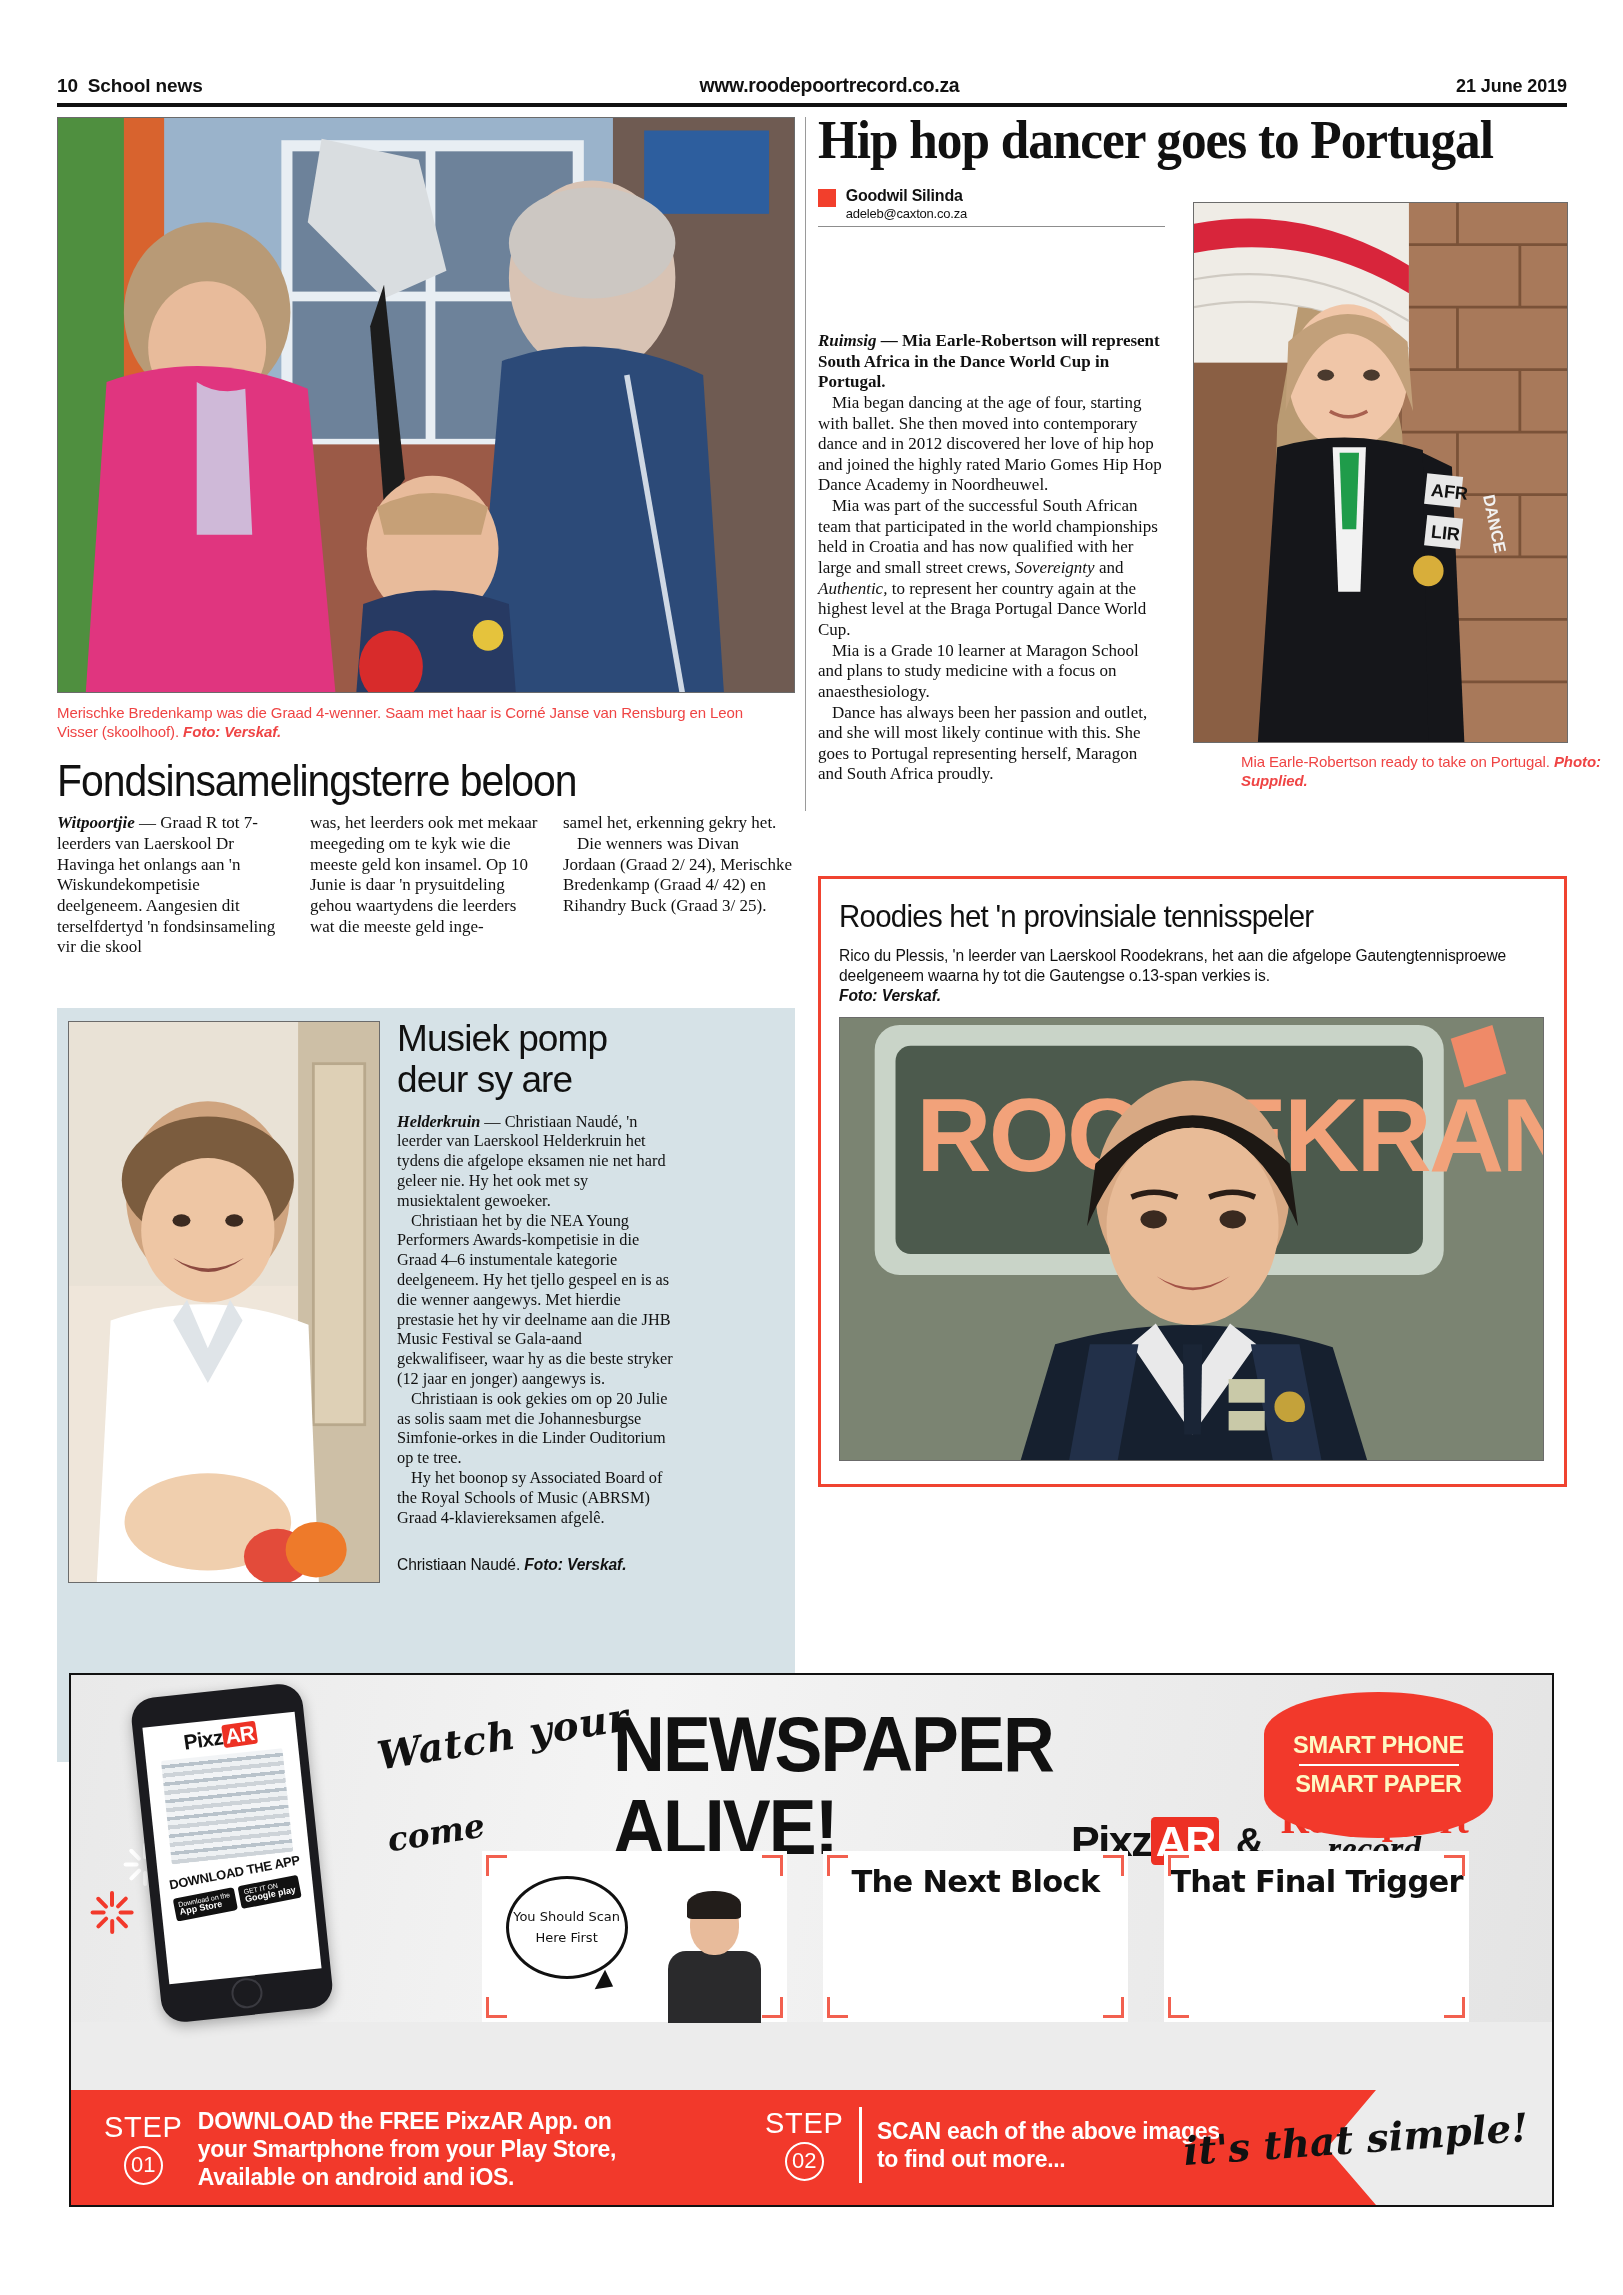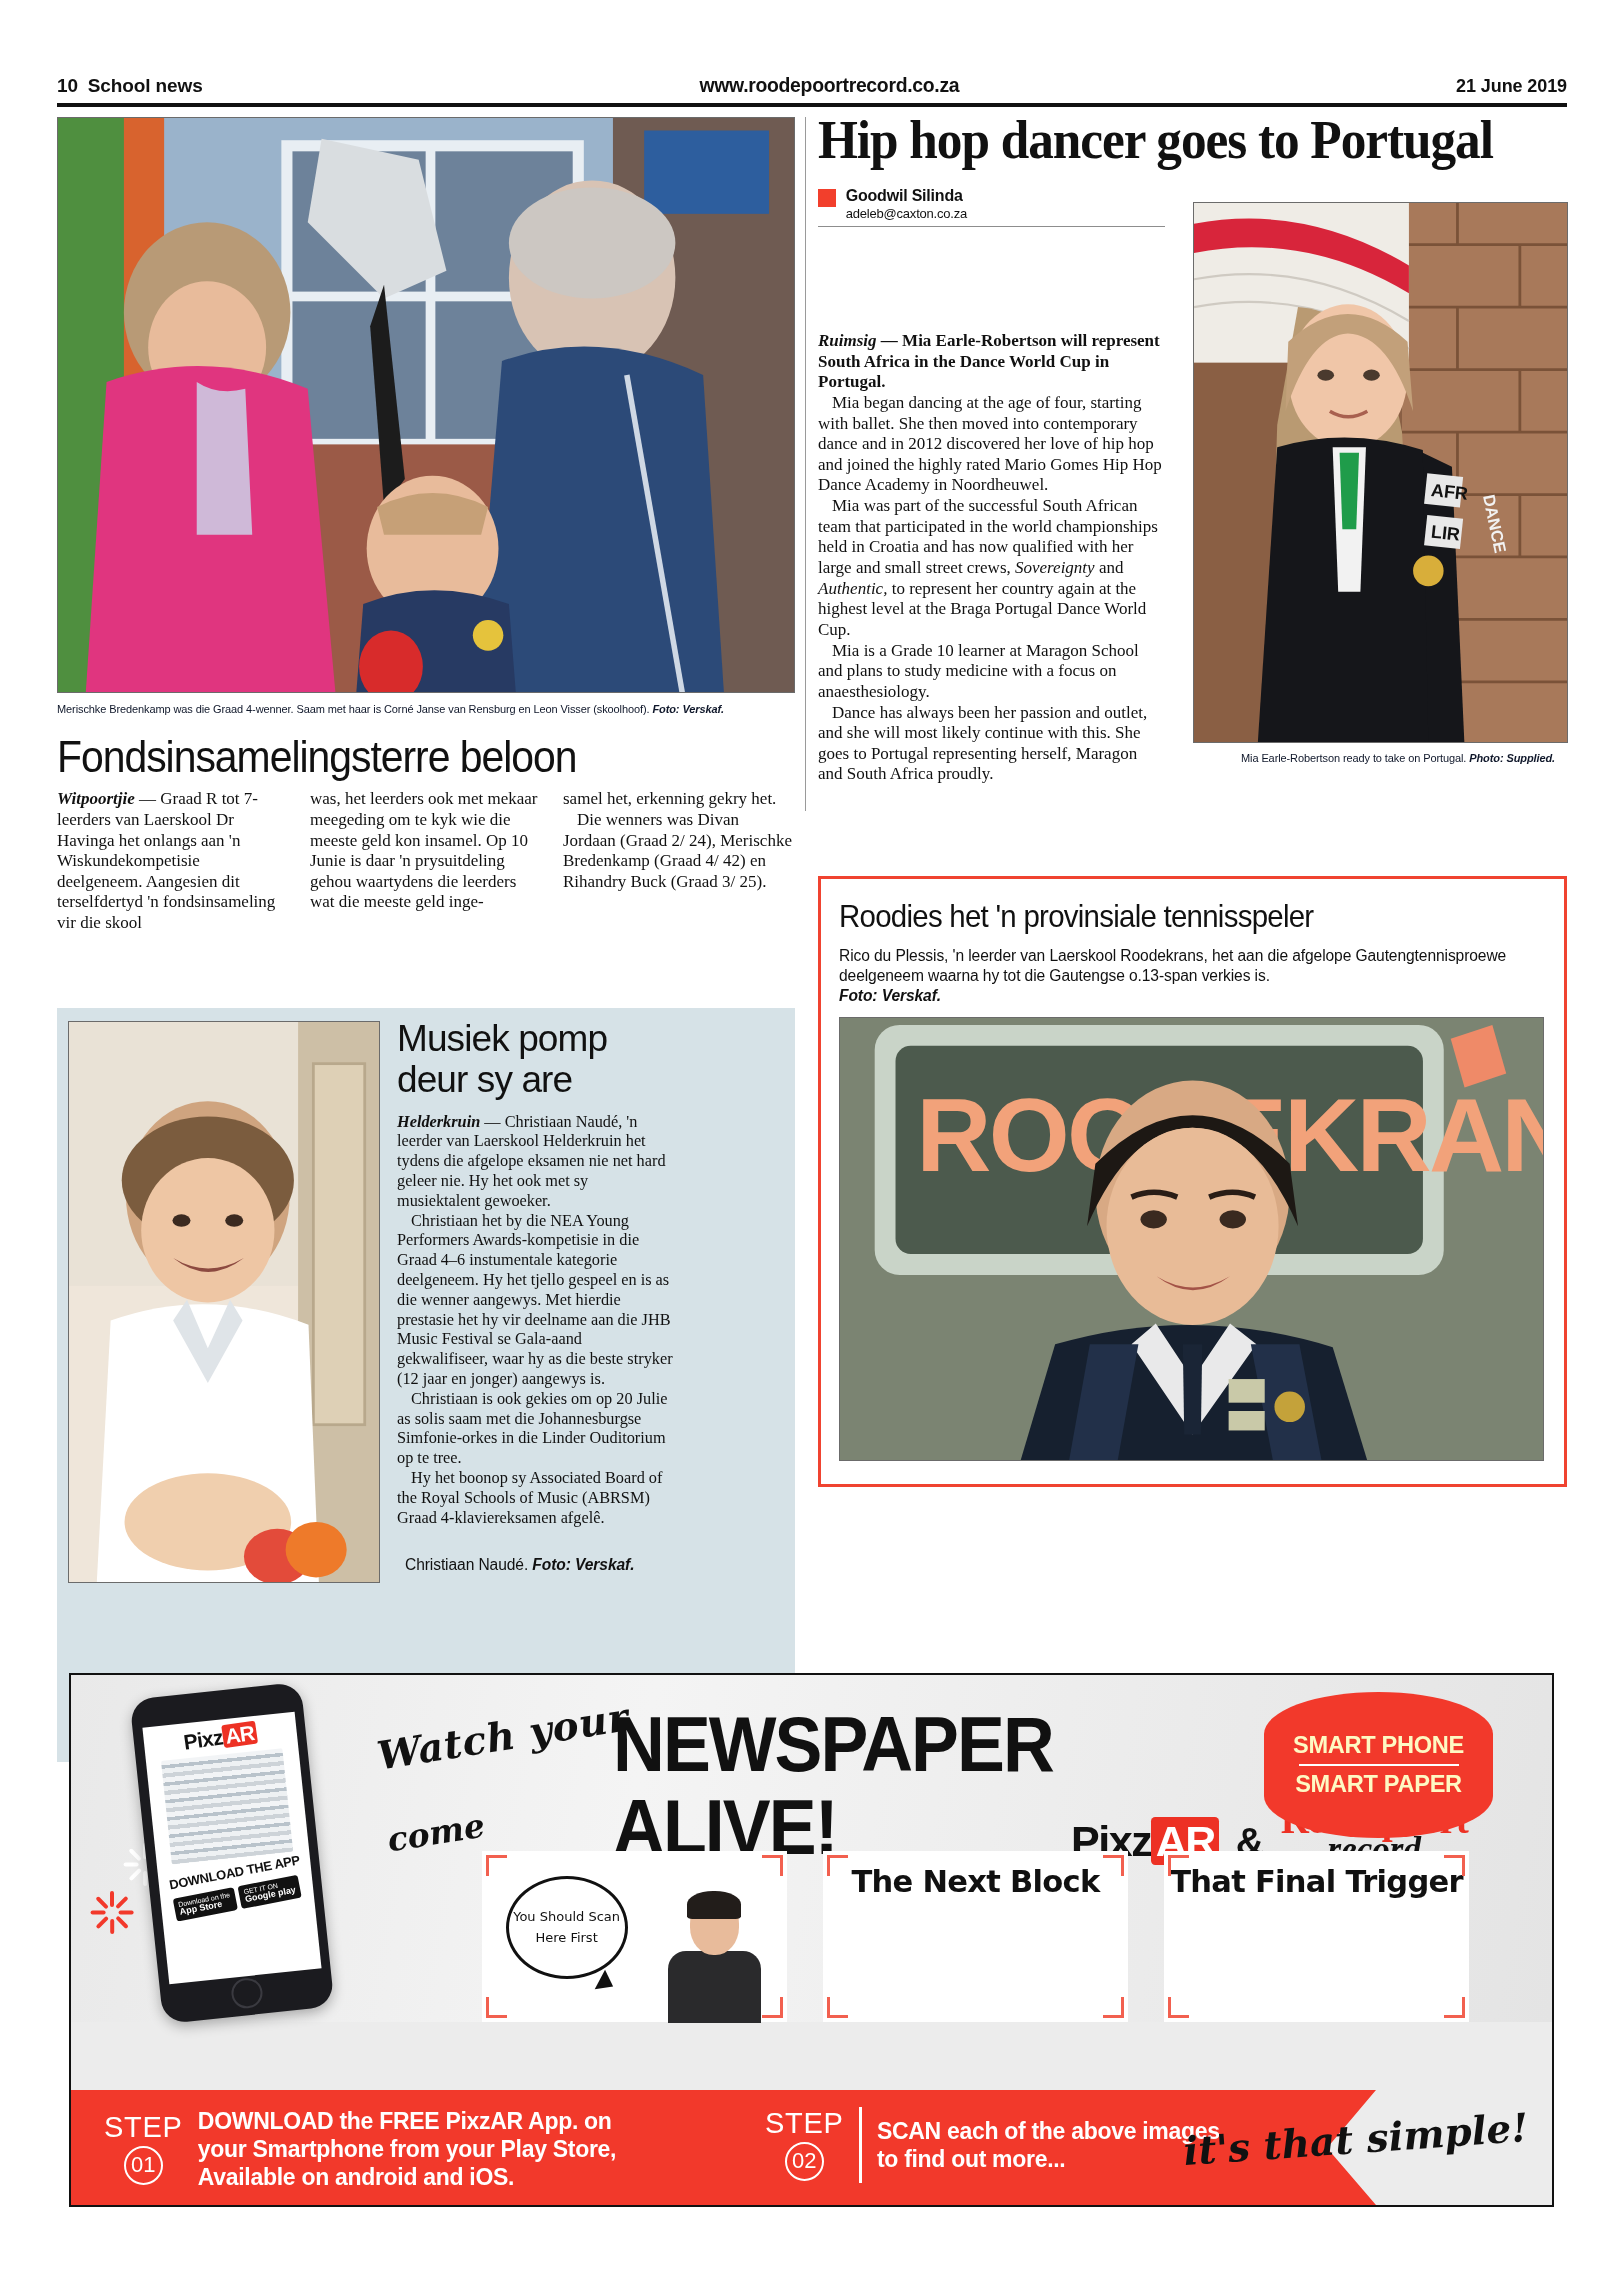--- a/index.html
+++ b/index.html
@@ -29,21 +29,21 @@
   }
 
   
   .left-col { position:absolute; left:57px; top:117px; width:738px; }
   .right-col { position:absolute; left:818px; top:112px; width:749px; }
   .v-divider { position:absolute; left:805px; top:117px; width:1.4px; height:694px; background:#9a9a9a; }
 
   
   .photo { position:relative; overflow:hidden; border:0.7px solid #6b6b6b; background:#cfd6dd; }
   .cap {
-    font-size:11px; line-height:1.27; color:#0f172a; letter-spacing:-0.1px;
+    font-size:15px; line-height:1.27; color:#ef4444; letter-spacing:-0.1px;
   }
   .cap i { font-style:italic; font-weight:bold; }
 
   h1.afr-head {
     font-family:"Liberation Sans", sans-serif;
     font-weight:400; font-size:44px; line-height:1.02;
     margin:18px 0 9.7px 0; letter-spacing:-1.1px;
     transform:scaleX(.93); transform-origin:left center;
   }
 
@@ -97,21 +97,21 @@
   .musiek {
     position:absolute; left:57px; top:1008px; width:738px; height:754px;
     background:#d6e2e7;
   }
   .musiek-photo { position:absolute; left:11px; top:12.5px; width:312px; height:562px; }
   .musiek-right { position:absolute; left:340px; top:9.7px; width:278px; }
   h2.musiek-head {
     font-family:"Liberation Sans", sans-serif; font-weight:400;
     font-size:37px; line-height:1.12; margin:0 0 11px 0; letter-spacing:-0.9px;
   }
-  .musiek-cap { position:absolute; left:348px; top:548px; width:278px; font-size:15.6px; letter-spacing:-0.1px; }
+  .musiek-cap { position:absolute; left:340px; top:548px; width:278px; font-size:15.6px; letter-spacing:-0.1px; }
 
   
   .ad {
     position:absolute; left:69px; top:1673px; width:1485px; height:534px;
     border:2.1px solid #111; background:#ececec; overflow:hidden;
   }
   .ad-top { position:relative; height:347px; background:linear-gradient(100deg,#e9e9e9 0%,#f4f4f4 38%,#e4e4e4 100%); }
   .ad-hero-txt { position:absolute; left:298px; top:21px; width:611px; }
   .script { font-family:"DejaVu Serif", serif; font-style:italic; font-weight:bold; }
   .watch-your {

